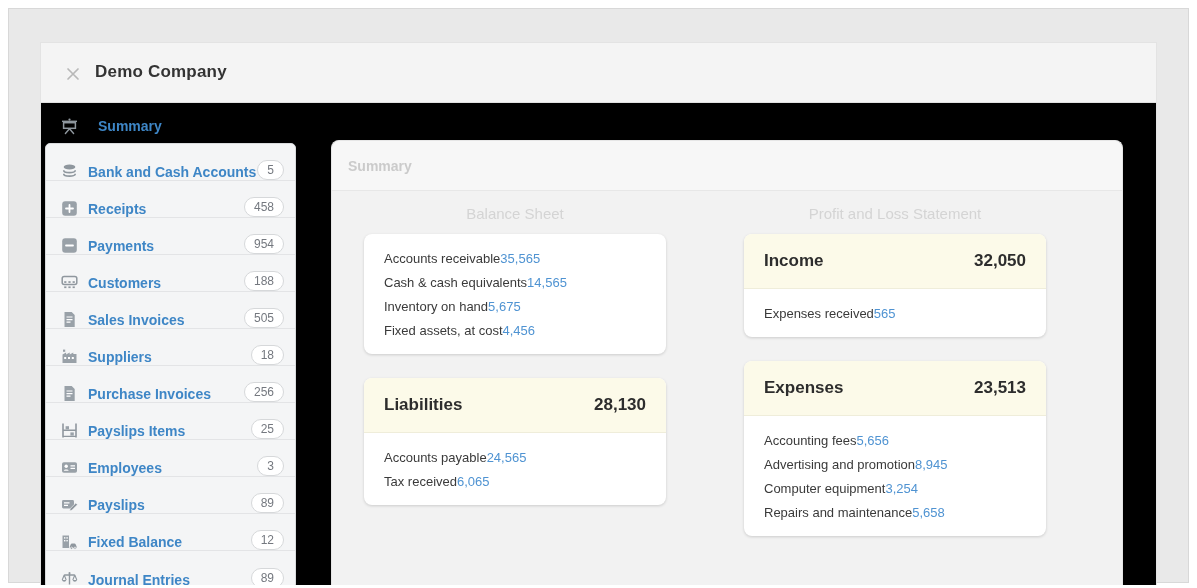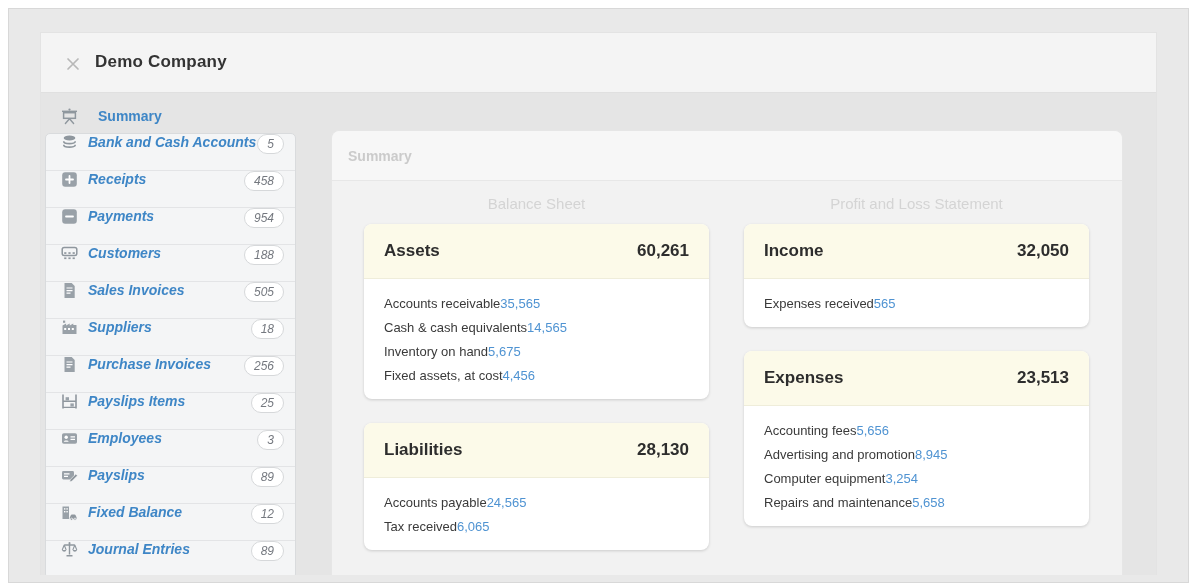--- a/index.html
+++ b/index.html
@@ -7,22 +7,22 @@
   body {
     width:1197px; height:588px; position:relative; overflow:hidden;
     background:#ffffff;
     font-family:"Liberation Sans", sans-serif;
   }
   .frame {
     position:absolute; left:8px; top:8px; width:1181px; height:575px;
     background:#e9e9e9; border:1px solid #d8d8d8;
   }
   .content {
-    position:absolute; left:40px; top:32px; width:1117px; height:543px;
-    background:#e5e5e5; border:1px solid #e3e3e3; border-bottom:none;
+    position:absolute; left:40px; top:42px; width:1117px; height:543px;
+    background:#000000; border:1px solid #e3e3e3; border-bottom:none;
     overflow:hidden;
   }
   .titlebar {
     position:absolute; left:0; top:0; right:0; height:60px;
     background:#f4f4f4; border-bottom:1px solid #e0e0e0;
   }
   .close-btn { position:absolute; left:23px; top:22px; width:18px; height:18px; cursor:pointer; }
   .win-title { position:absolute; left:54px; top:19px; font-size:17px; font-weight:700; color:#333; letter-spacing:.2px; }
 
   
@@ -31,22 +31,22 @@
     display:flex; align-items:center; padding-left:16px; cursor:pointer;
   }
   .summary-row .side-label { margin-left:10px; }
   .side-label { font-size:14px; font-weight:600; color:#3e86c6; }
   .nav-list {
     position:absolute; left:4px; top:100px; width:251px;
     background:#f4f5f6; border:1px solid #d9dbdd; border-radius:5px;
     overflow:hidden;
   }
   .nav-row {
-    height:37px; display:flex; align-items:flex-start;
-    padding:0 11px 0 15px; border-bottom:1px solid #e3e4e6; cursor:pointer;font-style:italic;
+    height:37px; display:flex; align-items:flex-end;
+    padding:0 11px 0 15px; border-bottom:1px solid #e3e4e6; cursor:pointer;
   }
   .nav-row:last-child { border-bottom:none; }
   .nav-icon { width:17px; height:17px; flex:none; margin-right:10px; display:flex; align-items:center; justify-content:center; }
   .nav-row .side-label { flex:1; white-space:nowrap; overflow:hidden; }
   .badge {
     background:#fff; border:1px solid #d6d8da; border-radius:10px;
     color:#74787f; font-size:12px; line-height:14px; padding:2px 9px;
     min-width:16px; text-align:center; flex:none;
   }
 
@@ -55,21 +55,21 @@
     position:absolute; left:290px; top:97px; width:792px; bottom:0;
     background:#f2f2f2; border:1px solid #e6e6e6; border-bottom:none;
     border-radius:8px 8px 0 0;
   }
   .tabbar {
     height:50px; background:#f7f7f7; border-bottom:1px solid #e7e7e7;
     border-radius:8px 8px 0 0; display:flex; align-items:center; padding-left:16px;
   }
   .tab-label { font-size:14px; font-weight:700; color:#cbcbcb; }
   .panel-body { position:absolute; left:0; right:0; top:50px; bottom:0; overflow:hidden; }
-  .col { position:absolute; top:0; width:345px; }
+  .col { position:absolute; top:0; width:302px; }
   .col-left  { left:32px; }
   .col-right { left:412px; }
   .col-heading { margin:14px 0 12px; text-align:center; font-size:15px; color:#d4d4d4; }
 
   .card {
     background:#fff; border-radius:8px; overflow:hidden; margin-bottom:24px;
     box-shadow:0 1px 3px rgba(0,0,0,.16);
   }
   .card-header {
     background:#fcfae9; border-bottom:1px solid #efedda;
@@ -280,24 +280,20 @@
   <div class="panel">
     <div class="tabbar">
       <span class="tab-label">Summary</span>
     </div>
     <div class="panel-body">
 
       <div class="col col-left">
         <div class="col-heading">Balance Sheet</div>
 
         <div class="card">
-          <div class="card-header">
-            <span class="card-title">Assets</span>
-            <span class="card-total">60,261</span>
-          </div>
           <div class="card-body">
             <div class="crow">
               <span class="lab">Accounts receivable</span>
               <span class="amt">35,565</span>
             </div>
             <div class="crow">
               <span class="lab">Cash &amp; cash equivalents</span>
               <span class="amt">14,565</span>
             </div>
             <div class="crow">

